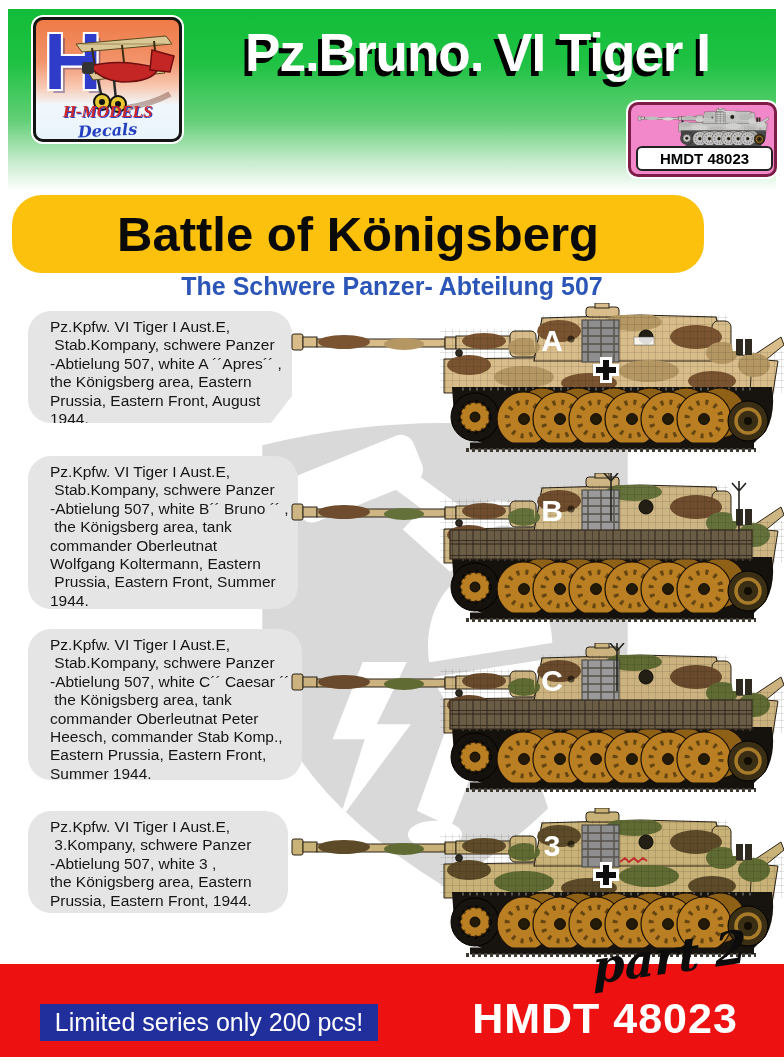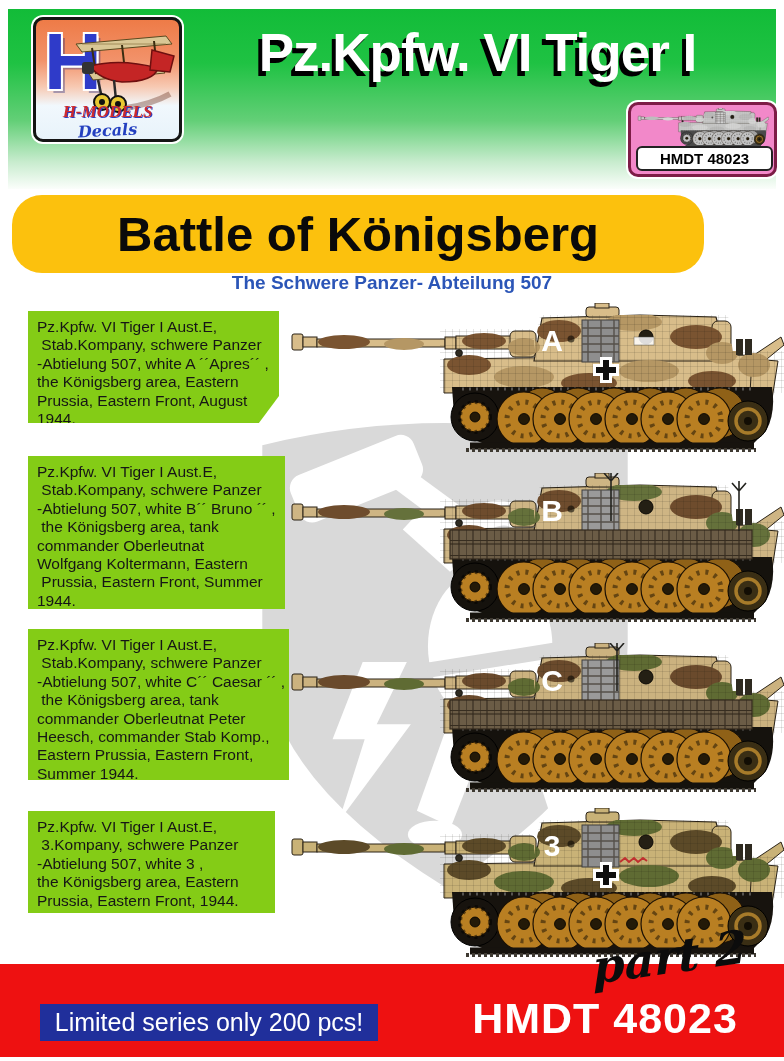--- a/index.html
+++ b/index.html
@@ -30,29 +30,29 @@
   .pink-badge .mini-tank{position:absolute;left:5px;top:2px;}
   .badge-code{position:absolute;left:5px;bottom:3px;width:133px;height:21px;background:#ffffff;
     border:2px solid #222222;border-radius:6px;text-align:center;font-size:15px;font-weight:700;
     color:#000;line-height:21px;}
 
   
   .yellow-banner{position:absolute;left:12px;top:195px;width:692px;height:78px;background:#fcc10d;
     border-radius:30px;}
   .banner-title{width:100%;text-align:center;font-size:49px;font-weight:900;color:#0a0a0a;
     line-height:78px;letter-spacing:0px;}
-  .subtitle{position:absolute;left:0;top:272px;width:784px;text-align:center;font-size:19px;
+  .subtitle{position:absolute;left:0;top:272px;width:784px;text-align:center;font-size:25px;
     font-weight:800;color:#2b55b7;}
 
   
   .watermark{position:absolute;left:243px;top:393px;width:404px;height:512px;z-index:1;}
 
   
-  .desc{position:absolute;left:28px;background:#84cc16;z-index:2;color:#161616;
-    font-size:15.5px;line-height:18.4px;white-space:pre;padding:7px 0 0 9px;overflow:visible;}
+  .desc{position:absolute;left:28px;background:#e5e5e5;z-index:2;color:#161616;
+    font-size:15.5px;line-height:18.4px;white-space:pre;padding:7px 0 0 22px;overflow:visible;border-radius:23px;}
   .d1{top:311px;width:242px;height:105px;clip-path:polygon(0 0,100% 0,100% 76%,92% 100%,0 100%);}
   .d2{top:456px;width:248px;height:146px;}
   .d3{top:629px;width:252px;height:144px;}
   .d4{top:811px;width:238px;height:95px;}
 
   
   .tank-row{position:absolute;left:284px;width:500px;height:155px;z-index:3;}
   .tank-row svg{display:block;width:500px;height:155px;}
   .r1{top:303px;}.r2{top:473px;}.r3{top:643px;}.r4{top:808px;}
   .tletter{font-family:"Liberation Sans",sans-serif;font-weight:bold;font-size:30px;fill:#ffffff;
@@ -208,21 +208,21 @@
       </g>
       <path d="M186 143 H470" stroke="var(--dark)" stroke-width="7"></path>
       <path d="M182 147 H472" stroke="#3f3a32" stroke-width="4" stroke-dasharray="3 3"></path>
     </symbol>
   </defs>
 </svg>
 
 <div id="page">
 
   <div class="green-band"></div>
-  <div class="main-title">Pz.Kpfw. VI Tiger I</div>
+  <div class="main-title">Pz.Bruno. VI Tiger I</div>
 
   <div class="logo-box">
     <div class="logo-h">H</div>
     <svg class="biplane" width="116" height="86" viewBox="0 0 116 86">
       <polygon points="14,12 104,4 110,12 20,20" fill="#d9c795" stroke="#5a4a20" stroke-width="1"></polygon>
       <path d="M20 12 H104" stroke="#8a7440" stroke-width="1" opacity=".7"></path>
       <polygon points="26,40 98,34 103,41 31,48" fill="#d9c795" stroke="#5a4a20" stroke-width="1"></polygon>
       <path d="M30 16 L34 42 M60 13 L63 39 M92 9 L95 37" stroke="#3a2d10" stroke-width="2"></path>
       <path d="M28 34 Q58 26 96 36 Q92 50 60 50 Q38 48 28 34 Z" fill="#c42525" stroke="#6e0f0f" stroke-width="1.5"></path>
       <polygon points="90,18 112,24 108,40 88,38" fill="#c42525" stroke="#6e0f0f" stroke-width="1.5"></polygon>

